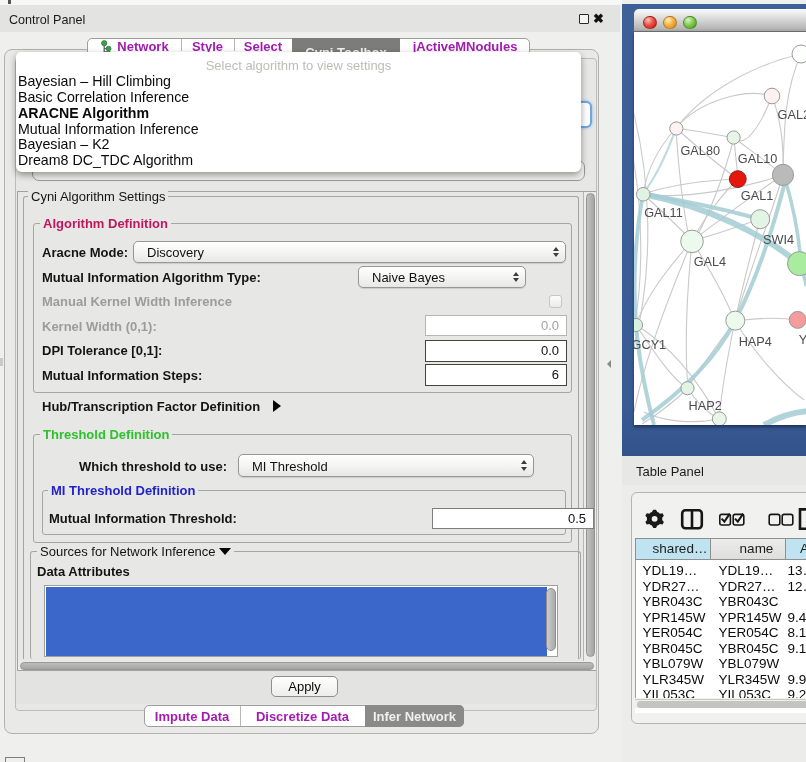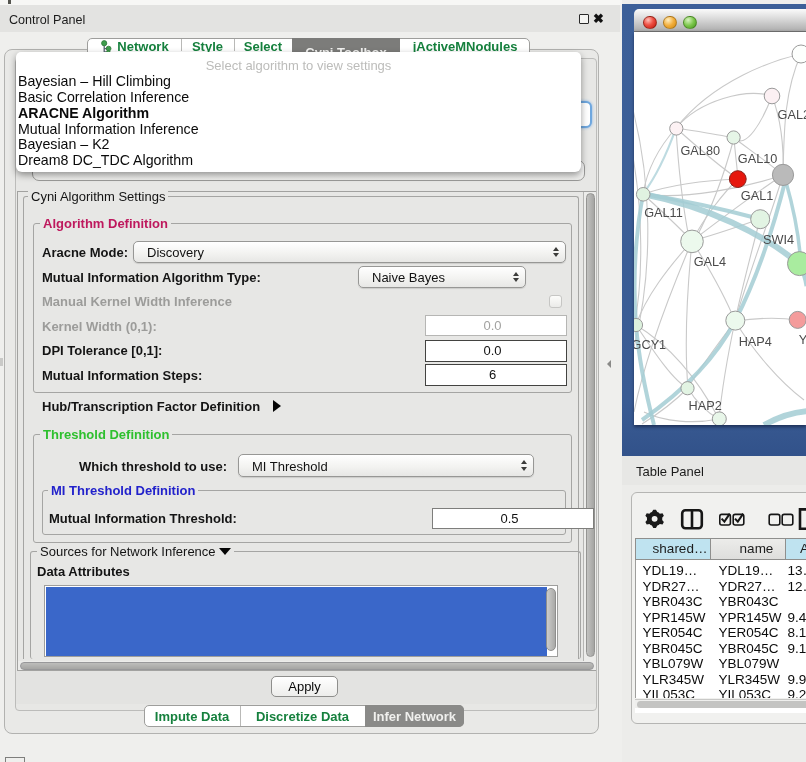--- a/index.html
+++ b/index.html
@@ -6,22 +6,22 @@
 .ab{position:absolute}
 .fs{position:absolute;border:1px solid #a5a5a3;border-radius:3px}
 .leg{position:absolute;top:-8px;background:#e7e7e5;padding:0 3px;font-size:13px;line-height:16px;white-space:nowrap}
 .lbl{position:absolute;font-weight:bold;white-space:nowrap;line-height:15px}
 .combo{position:absolute;border:1px solid #979795;border-radius:5px;
  background:linear-gradient(#ffffff,#f3f3f1 55%,#e7e7e5);box-shadow:0 1px 1px rgba(0,0,0,.12);box-sizing:border-box}
 .combo .ct{position:absolute;left:13px;top:3px;font-size:13px;color:#111}
 .arrs{position:absolute;right:6px;top:0;height:100%;display:flex;flex-direction:column;justify-content:center;align-items:center}
 .tup{width:0;height:0;border-left:3.5px solid transparent;border-right:3.5px solid transparent;border-bottom:4.5px solid #3c3c3a;margin-bottom:2.5px}
 .tdn{width:0;height:0;border-left:3.5px solid transparent;border-right:3.5px solid transparent;border-top:4.5px solid #3c3c3a}
-.fld{position:absolute;background:#fff;font-size:13px;text-align:center;box-sizing:border-box;padding-right:7px;color:#111}
-.seg{position:absolute;display:flex;align-items:center;justify-content:center;font-weight:bold;font-size:13px;color:#15803d}
+.fld{position:absolute;background:#fff;font-size:13px;text-align:right;box-sizing:border-box;padding-right:7px;color:#111}
+.seg{position:absolute;display:flex;align-items:center;justify-content:center;font-weight:bold;font-size:13px;color:#a21caf}
 .sep{position:absolute;top:1px;bottom:1px;width:1px;background:#b9b9b7}
 </style></head>
 <body>
 
 <div class="ab" style="left:0;top:0;width:622px;height:5px;background:#f7f7f5"></div>
 <div class="ab" style="left:8px;top:0;width:3px;height:4px;background:#55554f"></div>
 <div class="ab" style="left:0;top:5px;width:620px;height:27px;background:#e3e3e1;border-bottom:1px solid #cdcdcb"></div>
 <div class="ab" style="left:9px;top:13px;font-size:12.6px;color:#1b1b1b">Control Panel</div>
 <div class="ab" style="left:579px;top:14px;width:8px;height:8px;border:1.5px solid #2a2a2a;border-radius:1px;background:#f4f4f2"></div>
 <div class="ab" style="left:593px;top:11px;font-size:13px;font-weight:bold;color:#111">✖</div>

